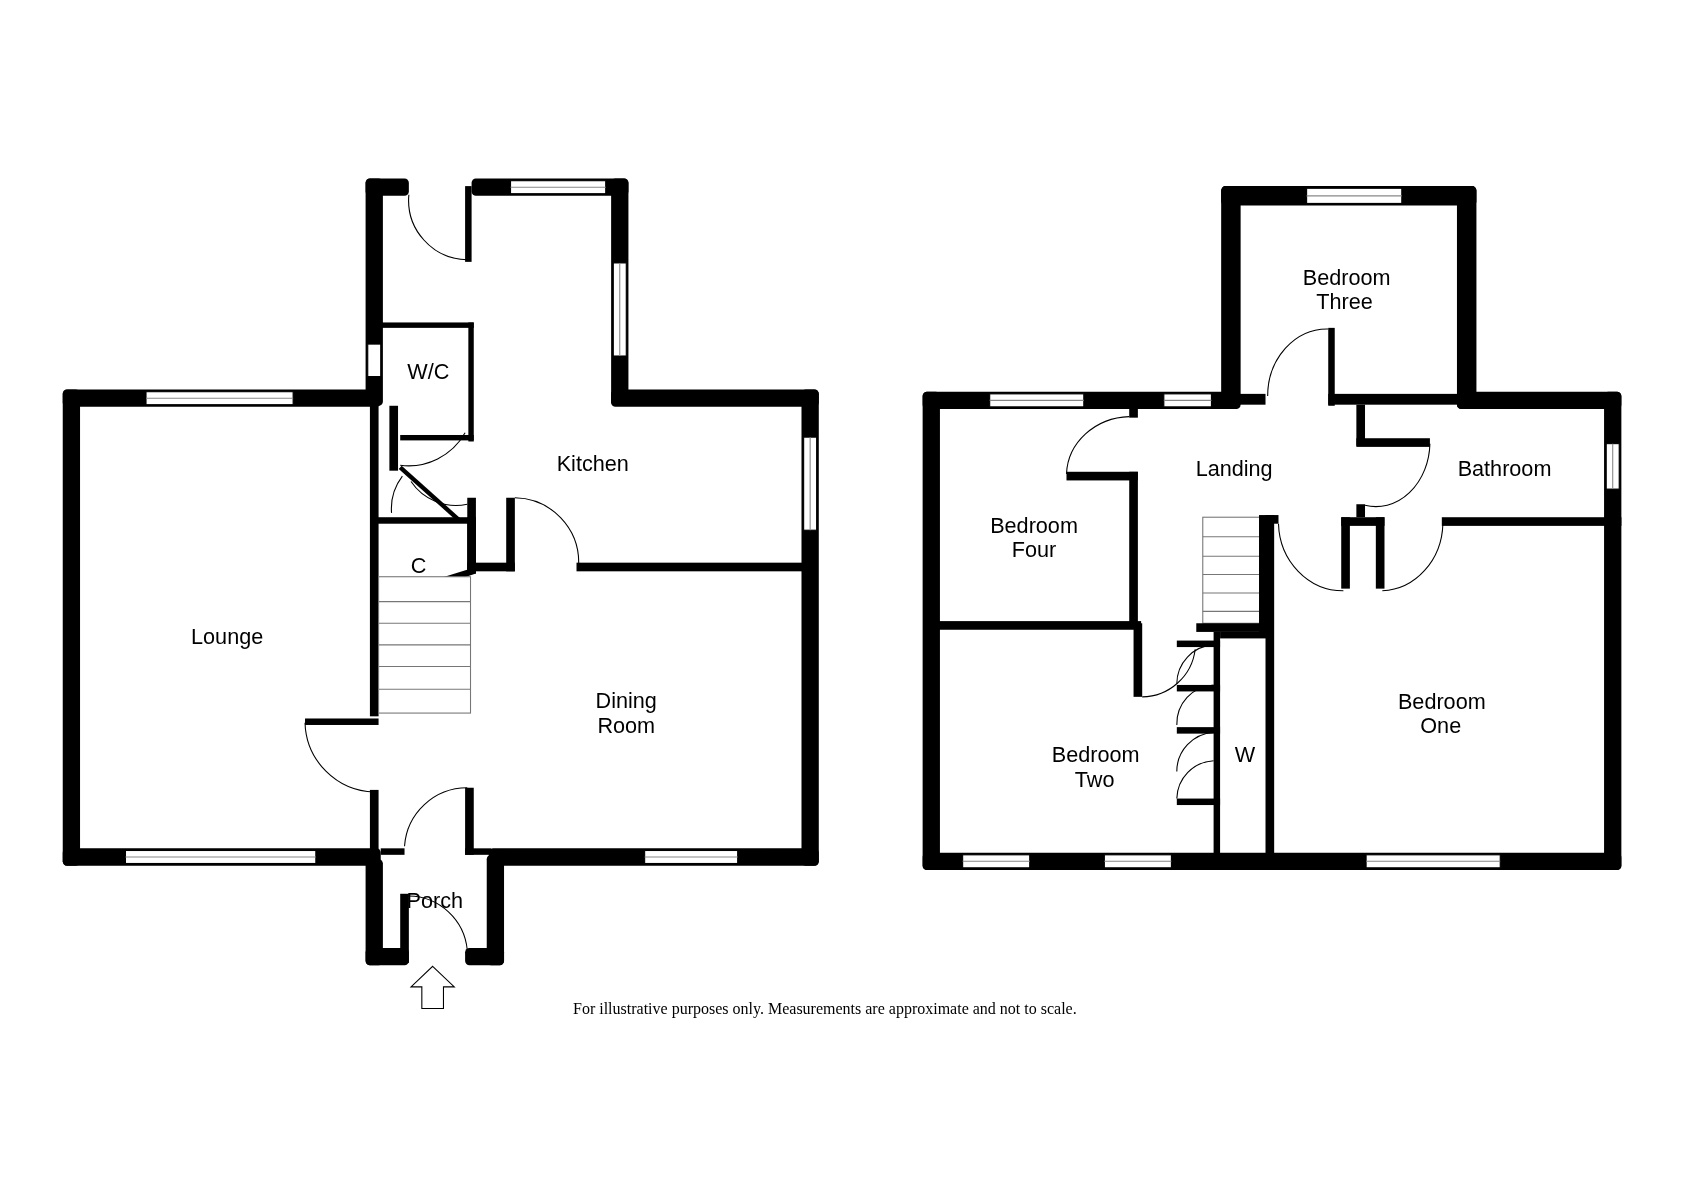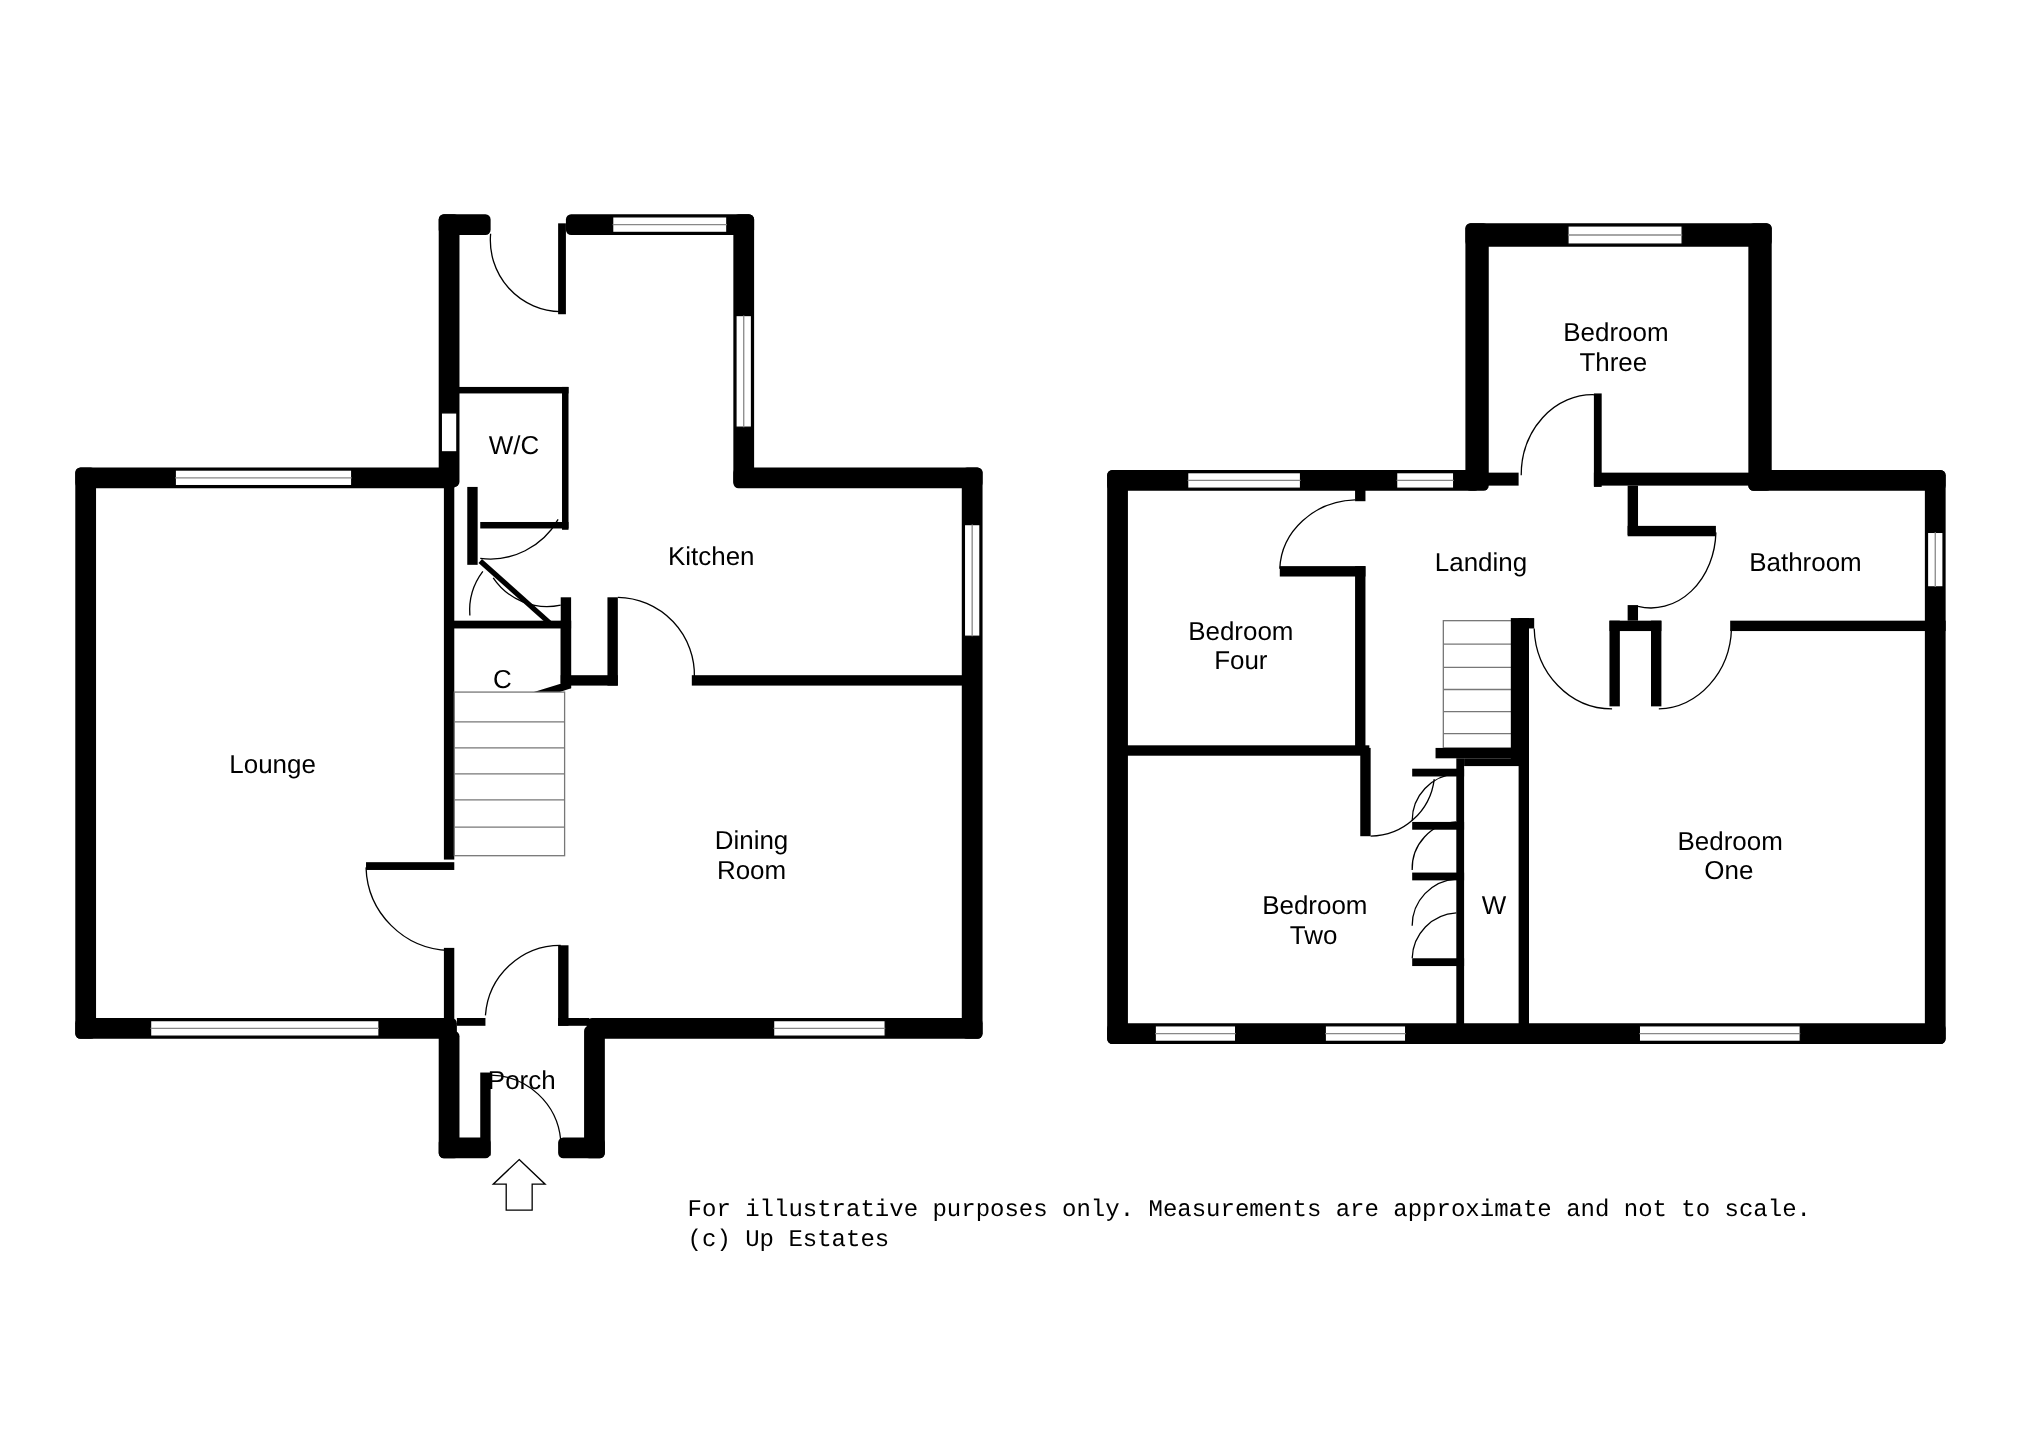--- a/index.html
+++ b/index.html
@@ -4,21 +4,21 @@
 <style>
   html, body { margin: 0; padding: 0; background: #ffffff; }
   body { width: 1696px; height: 1200px; overflow: hidden; position: relative; font-family: "Liberation Sans", "DejaVu Sans", sans-serif; }
   #plan { position: absolute; left: 0; top: 0; width: 1696px; height: 1200px; }
   .wall { fill: #000000; }
   .win { fill: #ffffff; stroke: #000000; stroke-width: 1; }
   .winline { stroke: #888888; stroke-width: 1; }
   .arc { fill: none; stroke: #000000; stroke-width: 1; }
   .stair { fill: #ffffff; stroke: #777777; stroke-width: 1; }
   .lbl { font-family: "Liberation Sans", "DejaVu Sans", sans-serif; font-size: 20px; fill: #000000; text-anchor: middle; }
-  .disclaimer { position: absolute; left: 573px; top: 996px; font-size: 20px; line-height: 25px; color: #000000; font-family: Liberation Mono, monospace; }
+  .disclaimer { position: absolute; left: 573px; top: 996px; font-size: 16px; line-height: 25px; color: #000000; font-family: Liberation Serif, serif; }
   .disclaimer div { white-space: nowrap; }
 </style>
 </head>
 <body>
 
 <svg id="plan" viewBox="0 0 1568 1109" preserveAspectRatio="none" xmlns="http://www.w3.org/2000/svg">
 
   <g>
 
     <rect class="wall" x="58" y="360" width="16" height="440" rx="4"></rect>
@@ -190,14 +190,13 @@
     <text class="lbl" x="1013" y="704">Bedroom</text>
     <text class="lbl" x="1012" y="727">Two</text>
     <text class="lbl" x="1151" y="704">W</text>
     <text class="lbl" x="1333" y="655">Bedroom</text>
     <text class="lbl" x="1332" y="677">One</text>
   </g>
 </svg>
 
 <div class="disclaimer">
   <div>For illustrative purposes only. Measurements are approximate and not to scale.</div>
-  <div>(c) Up Estates</div>
 </div>
 
 </body></html>

